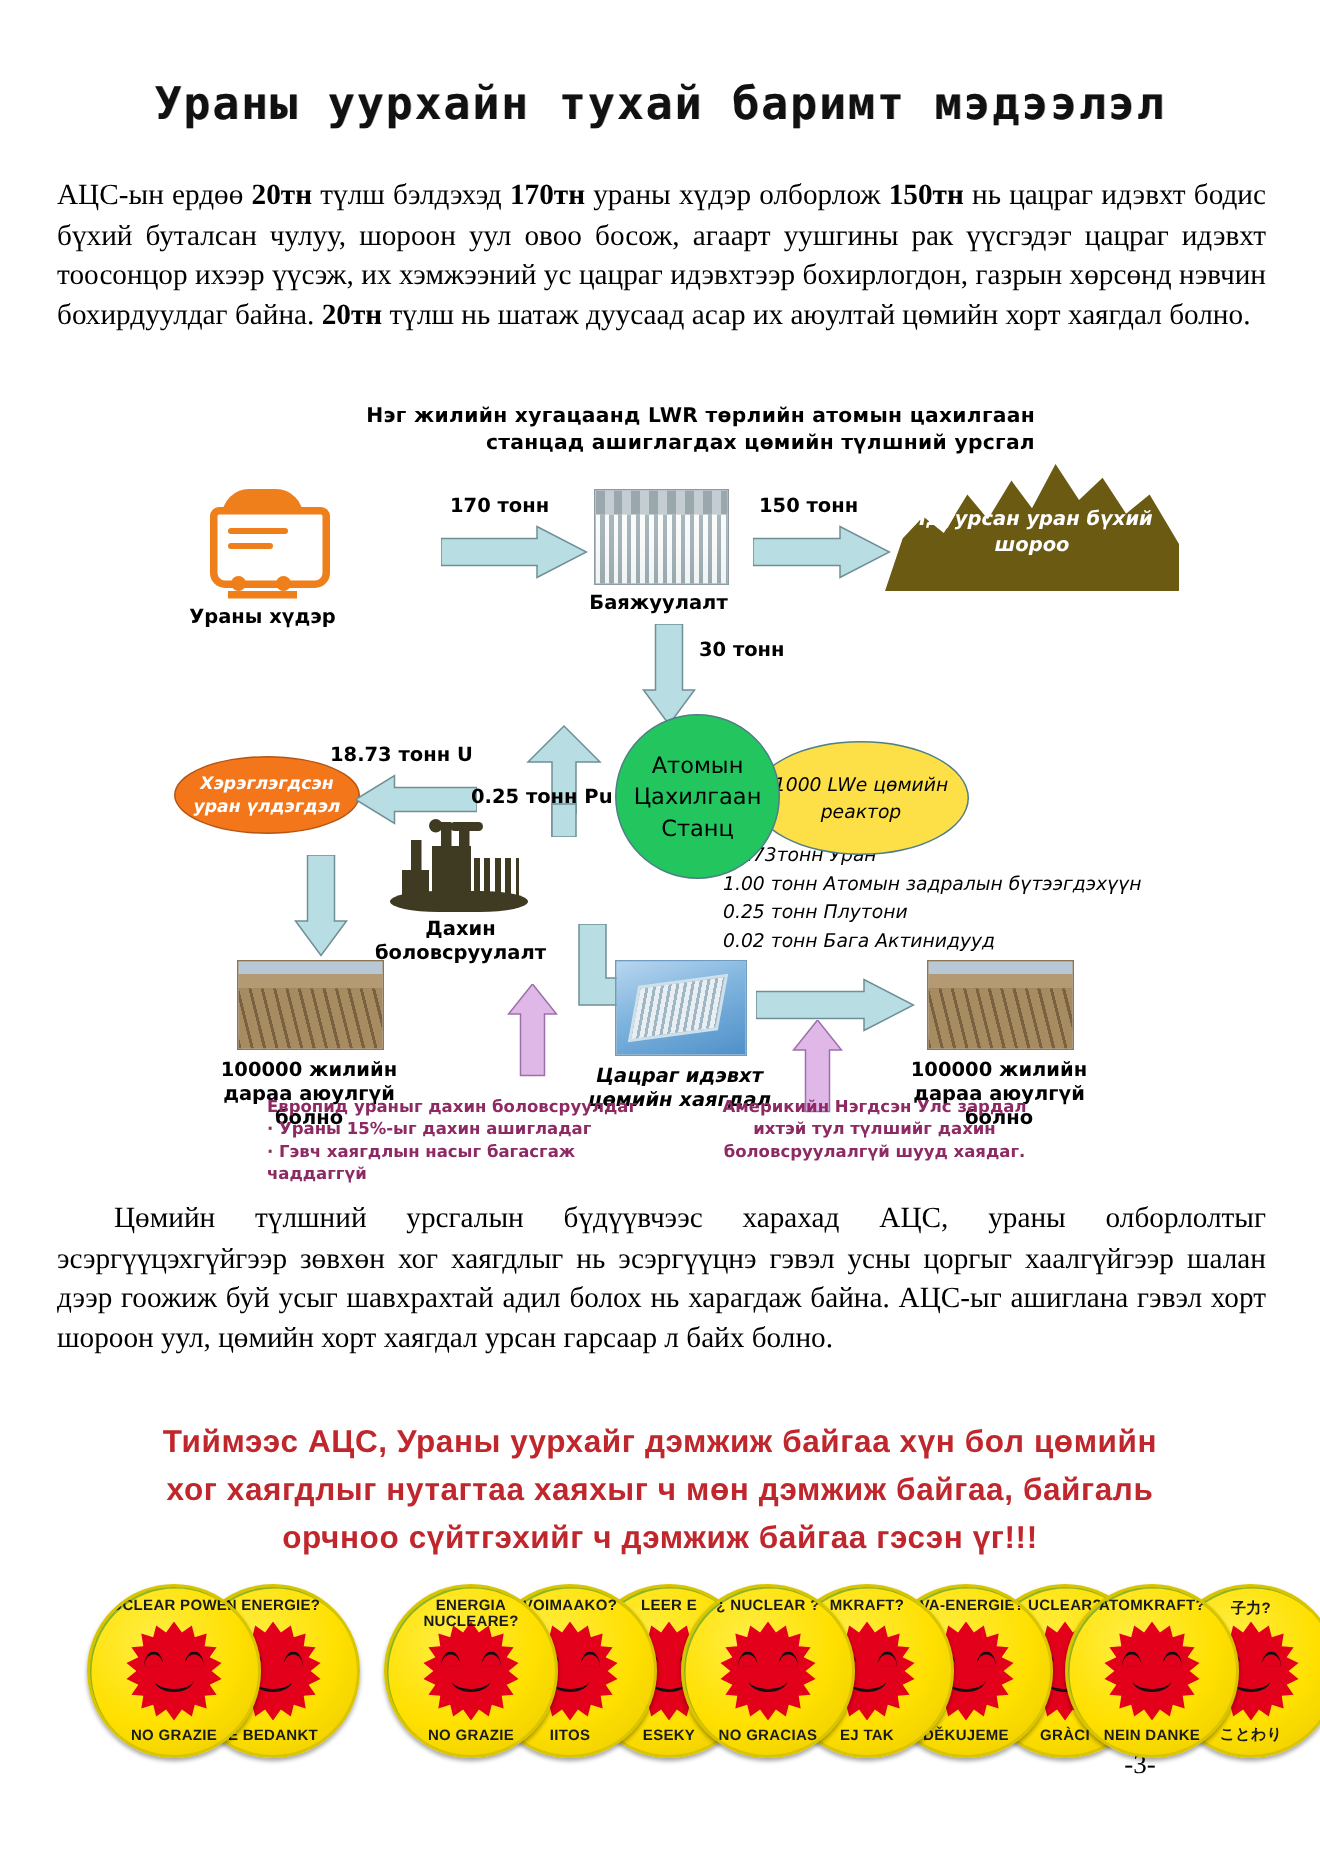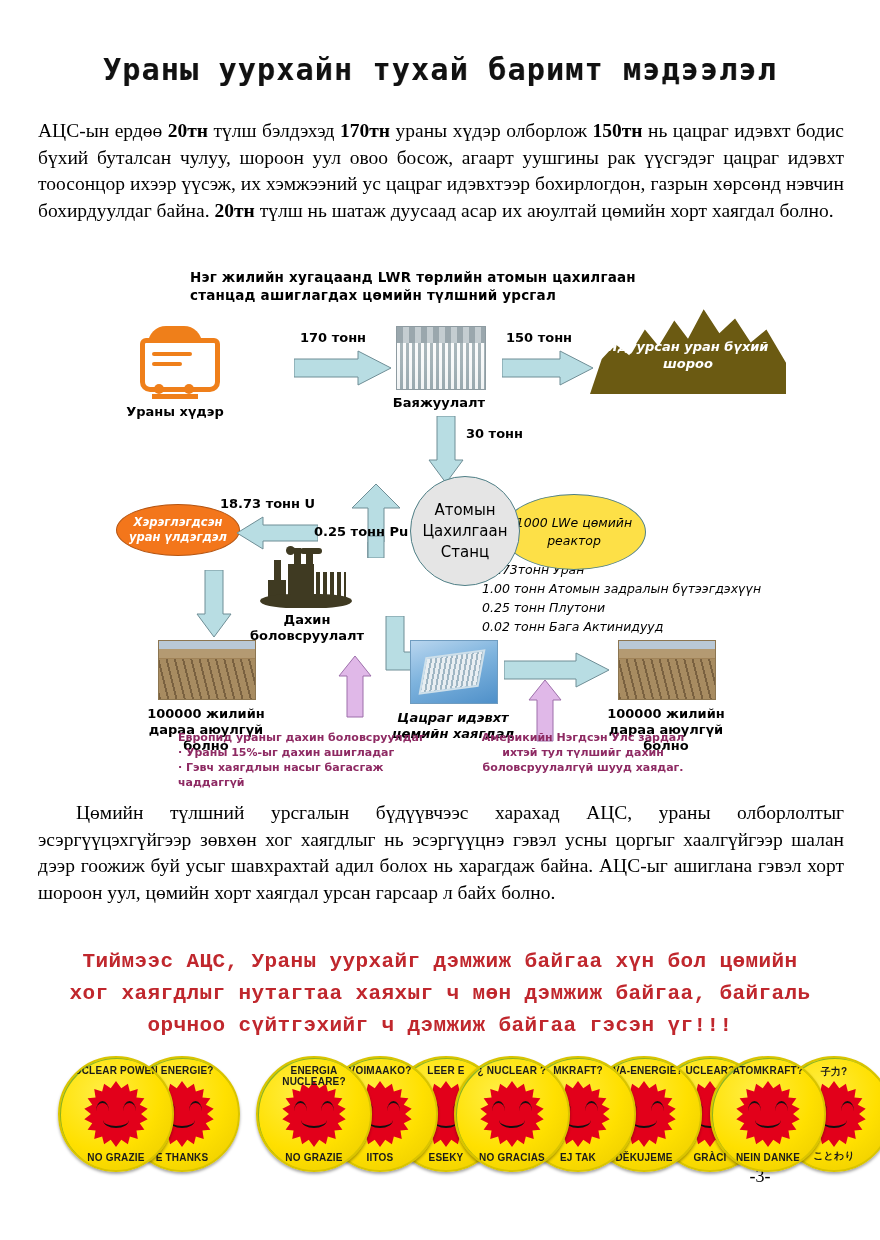--- a/index.html
+++ b/index.html
@@ -44,21 +44,21 @@
   #intro-paragraph { top: 118px; left: 38px; width: 806px; }
   #conclusion-paragraph { top: 800px; left: 38px; width: 806px; text-indent: 38px; }
 
   
   .red-statement {
     position: absolute;
     top: 946px;
     left: 30px;
     width: 820px;
     text-align: center;
-    font-family: Liberation Mono, monospace;
+    font-family: Liberation Sans, sans-serif;
     font-weight: bold;
     font-size: 21px;
     line-height: 32px;
     color: #c0272d;
     letter-spacing: 0.4px;
   }
 
   
   #flow-diagram {
     position: absolute;
@@ -66,21 +66,21 @@
     left: 110px;
     width: 660px;
     height: 520px;
     font-family: "DejaVu Sans", sans-serif;
   }
   #flow-diagram .d {
     position: absolute;
   }
   .dg-heading {
     left: 80px; top: 0; width: 500px;
-    text-align: left;
+    text-align: right;
     font-family: "DejaVu Sans", sans-serif;
     font-weight: bold;
     font-size: 13.5px;
     line-height: 18px;
     color: #000;
     letter-spacing: .2px;
   }
   .node-label {
     font-family: "DejaVu Sans", sans-serif;
     font-weight: bold;
@@ -225,21 +225,21 @@
     font-family: "DejaVu Sans", sans-serif;
     font-style: italic;
     font-size: 13px;
     line-height: 17px;
     font-weight: bold;
   }
 
   
   .ellipse-npp {
     width: 108px; height: 108px; border-radius: 50%;
-    background: #e5e5e5; border: 1px solid #4f7f86;
+    background: #22c55e; border: 1px solid #4f7f86;
     display: flex; align-items: center; justify-content: center;
     text-align: center;
     font-family: "DejaVu Sans", sans-serif;
     font-size: 15px; line-height: 21px; color: #000;
     z-index: 3;
   }
   .ellipse-reactor {
     width: 142px; height: 74px; border-radius: 50%;
     background: #fde047; border: 1px solid #4f7f86;
     display: flex; align-items: center; justify-content: center;
@@ -549,21 +549,21 @@
   </div>
   <div class="badge" style="left:66px;  z-index:11;">
     <span class="rim"></span>
       <span class="sun"></span>
     <span class="face">
         <span class="eye eye-l"></span>
         <span class="eye eye-r"></span>
         <span class="mouth"></span>
       </span>
     <span class="txt-top">N ENERGIE?</span>
-    <span class="txt-bot">E THANKS</span>
+    <span class="txt-bot">E BEDANKT</span>
   </div>
   <div class="badge" style="left:198px; z-index:9;">
     <span class="rim"></span>
       <span class="sun"></span>
     <span class="face">
         <span class="eye eye-l"></span>
         <span class="eye eye-r"></span>
         <span class="mouth"></span>
       </span>
     <span class="txt-top">ENERGIA NUCLEARE?</span>

